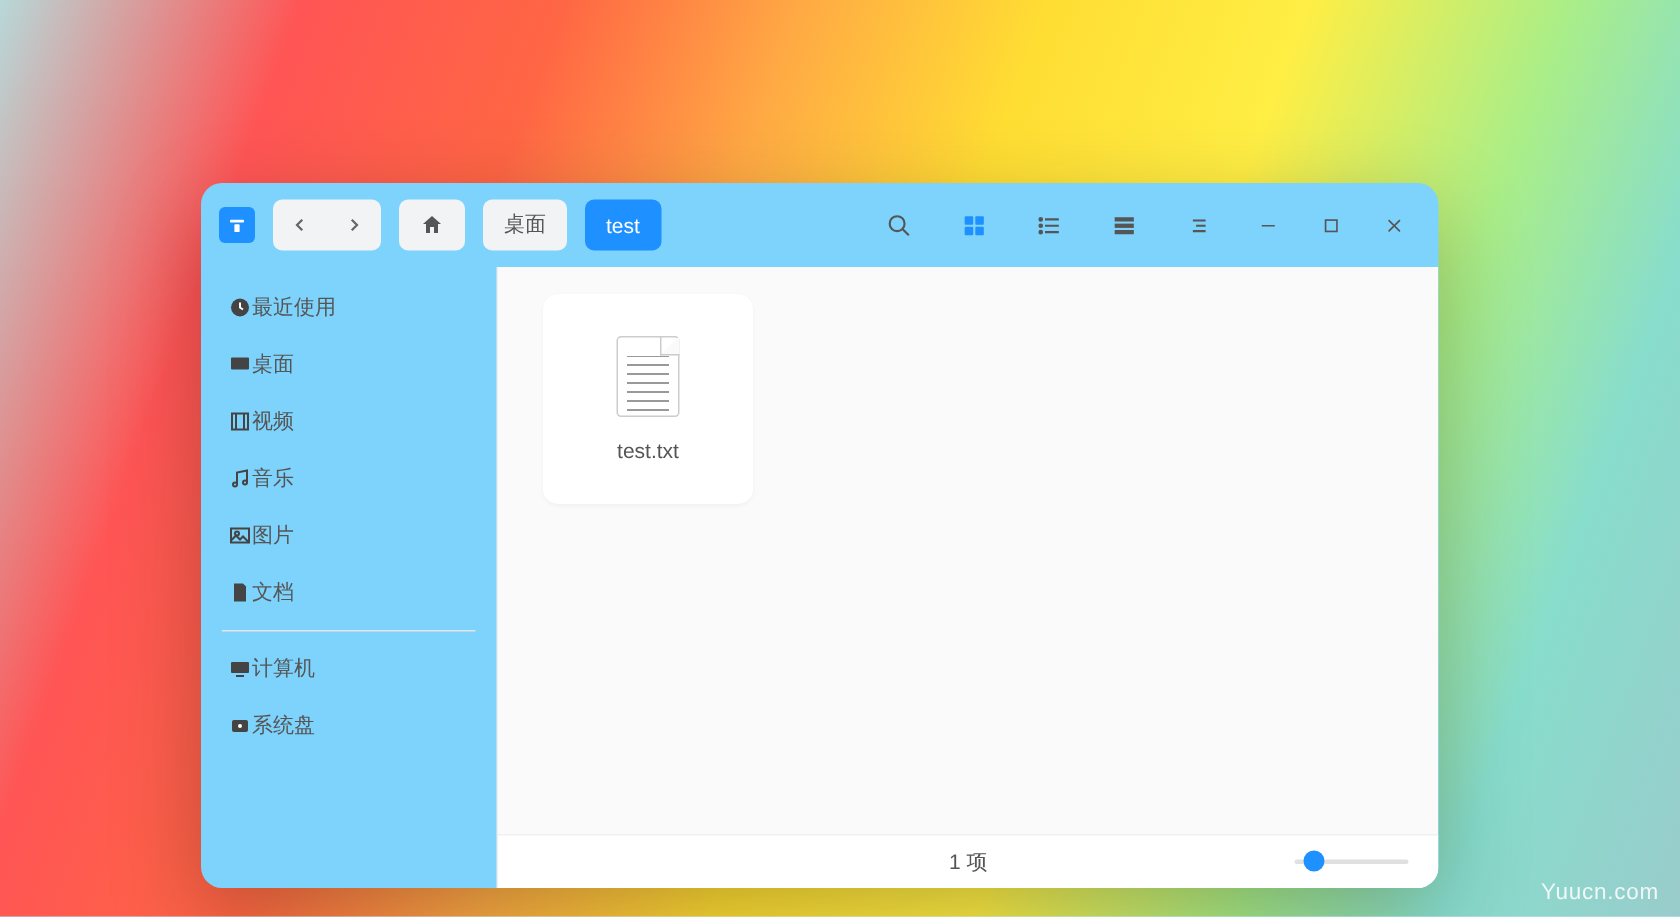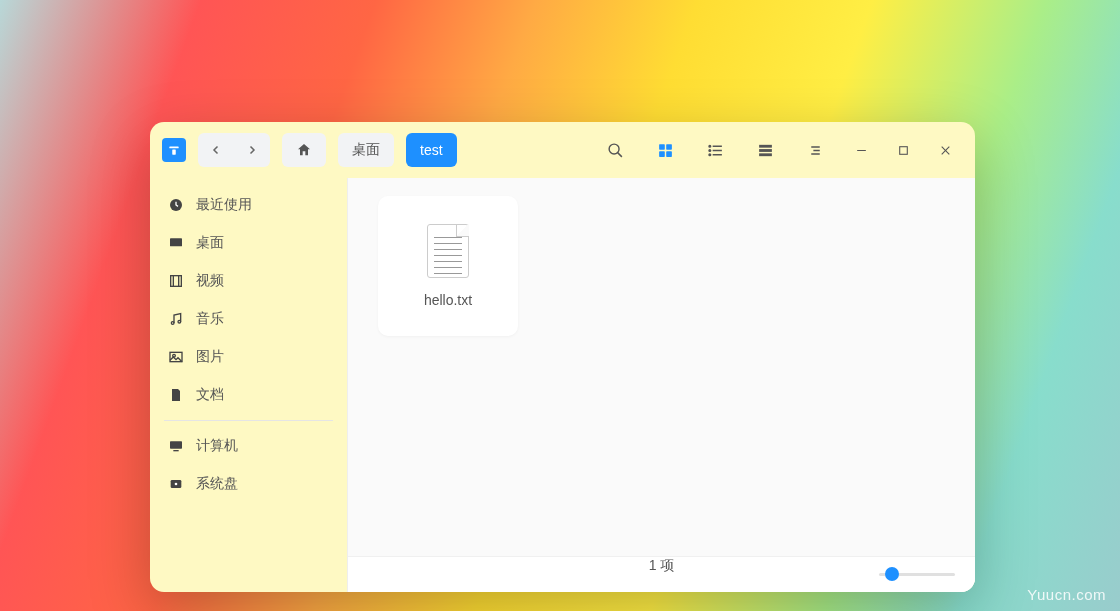--- a/index.html
+++ b/index.html
@@ -10,23 +10,23 @@
     #b8d8d8 0%, #ff5555 15%, #ff6644 28%,
     #ffaa44 40%, #ffdd33 52%, #ffee44 65%,
     #aaee88 78%, #88ddcc 88%, #99cccc 100%);
   position: relative; overflow: hidden;
 }
 .watermark {
   position: absolute; bottom: 8px; right: 14px;
   color: rgba(255,255,255,0.85); font-size: 15px; letter-spacing: .5px; margin-top: 44px;
 }
 .window {
-  position: absolute; left: 150px; top: 122px;
+  position: absolute; left: 134px; top: 122px;
   width: 825px; height: 470px;
-  background: #fef9c3; border-radius: 14px;
+  background: #7dd3fc; border-radius: 14px;
   box-shadow: 0 20px 60px rgba(0,0,0,0.25);
   display: flex; flex-direction: column; overflow: hidden;
 }
 .toolbar {
   height: 56px; display: flex; align-items: center;
   padding: 0 12px; gap: 6px;
 }
 .app-icon {
   width: 24px; height: 24px; border-radius: 4px;
   background: #1e90ff; display:flex; align-items:center; justify-content:center;
@@ -54,21 +54,21 @@
 }
 .tbicon svg { width: 17px; height: 17px; }
 .tbicon.blue { color: #1e90ff; }
 .winbtn { width: 36px; height: 34px; display:flex; align-items:center; justify-content:center; color:#555; cursor:pointer;}
 .winbtn svg { width: 13px; height: 13px; }
 .body { flex:1; display:flex; overflow:hidden; }
 .sidebar {
   width: 198px; border-right: 1px solid #eee; padding: 8px 0; overflow-y:auto;
 }
 .side-item {
-  height: 38px; display:flex; align-items:center; gap: 12px;
+  height: 38px; display:flex; align-items:center; 
   padding: 0 18px; color: #555; font-size: 14px; cursor:pointer;
 }
 .side-item .ico { width: 16px; height: 16px; display:flex; align-items:center; justify-content:center; color:#444;}
 .side-sep { height:1px; background:#e5e5e5; margin: 6px 14px; }
 .content { flex:1; position:relative; background:#fafafa; }
 .files { padding: 18px 30px; display:flex; flex-wrap:wrap; gap:12px; }
 .file-card {
   width: 140px; height: 140px; background:#fff; border-radius:10px;
   display:flex; flex-direction:column; align-items:center; justify-content:center;
   gap: 14px; cursor:pointer; box-shadow: 0 1px 3px rgba(0,0,0,0.04);
@@ -80,21 +80,21 @@
   background-color:#fff; position:relative;
 }
 .file-thumb::before {
   content:""; position:absolute; right:-1px; top:-1px; width:12px; height:12px;
   background:linear-gradient(135deg, transparent 50%, #fafafa 50%);
   border-bottom:1px solid #ccc; border-left:1px solid #ccc;
 }
 .file-name { font-size:14px; color:#555; }
 .status {
   position:absolute; bottom:0; left:0; right:0; height:36px;
-  display:flex; align-items:flex-start; justify-content:center;
+  display:flex; align-items:center; justify-content:center;
   font-size:14px; color:#555; background:#fff; border-top:1px solid #f0f0f0;
 }
 .slider {
   position:absolute; right:20px; bottom:11px; width:76px; height:14px;
   display:flex; align-items:center;
 }
 .slider-track { flex:1; height:3px; background:#e0e0e0; border-radius:2px; }
 .slider-thumb {
   position:absolute; left:6px; width:14px; height:14px; border-radius:50%;
   background:#1e90ff;
@@ -262,21 +262,21 @@
             </svg>
           </span>
           <span>系统盘</span>
         </div>
     </div>
 
     <div class="content">
       <div class="files">
         <div class="file-card">
           <div class="file-thumb"></div>
-          <div class="file-name">hello.txt</div>
+          <div class="file-name">test.txt</div>
         </div>
       </div>
       <div class="status">
         <span>1 项</span>
       </div>
       <div class="slider">
         <div class="slider-track"></div>
         <div class="slider-thumb"></div>
       </div>
     </div>

